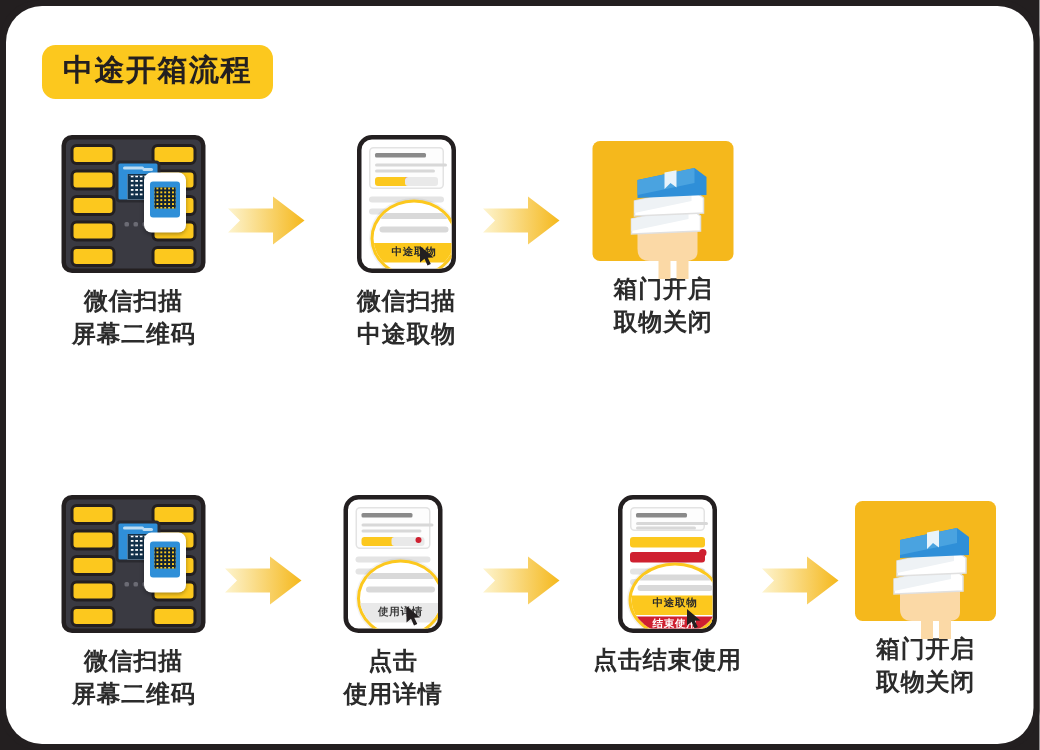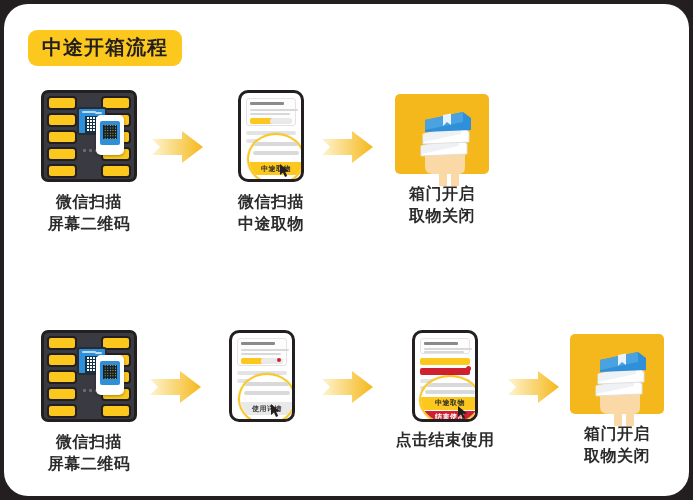--- a/index.html
+++ b/index.html
@@ -362,20 +362,24 @@
           <div class="mg-line" style="top:16px;"></div>
           <div class="mg-btn" style="top:27px;background:#e9e9e9;color:#3a3a3a;">使用详情</div>
         </div>
         <div class="cursor" style="left:38px;top:70px;">
           <svg width="14" height="16" viewBox="0 0 14 16">
             <path d="M1,1 L1,12 L4,9.5 L6,14 L8.2,13 L6.2,8.8 L10,8.6 Z" fill="#231f20"></path>
           </svg>
         </div>
       </div>
     </div>
+    <div class="caption">
+      <div>点击</div>
+      <div>使用详情</div>
+    </div>
   </div>
 
   <div class="arrow" style="left:318px;top:366px;">
     <svg width="52" height="34" viewBox="0 0 52 34">
       <defs>
             <linearGradient id="ag4" x1="0" y1="0" x2="1" y2="0">
         <stop offset="0%" stop-color="#fdf4cf"></stop>
               <stop offset="100%" stop-color="#f5b81c"></stop>
       </linearGradient>
           </defs>

